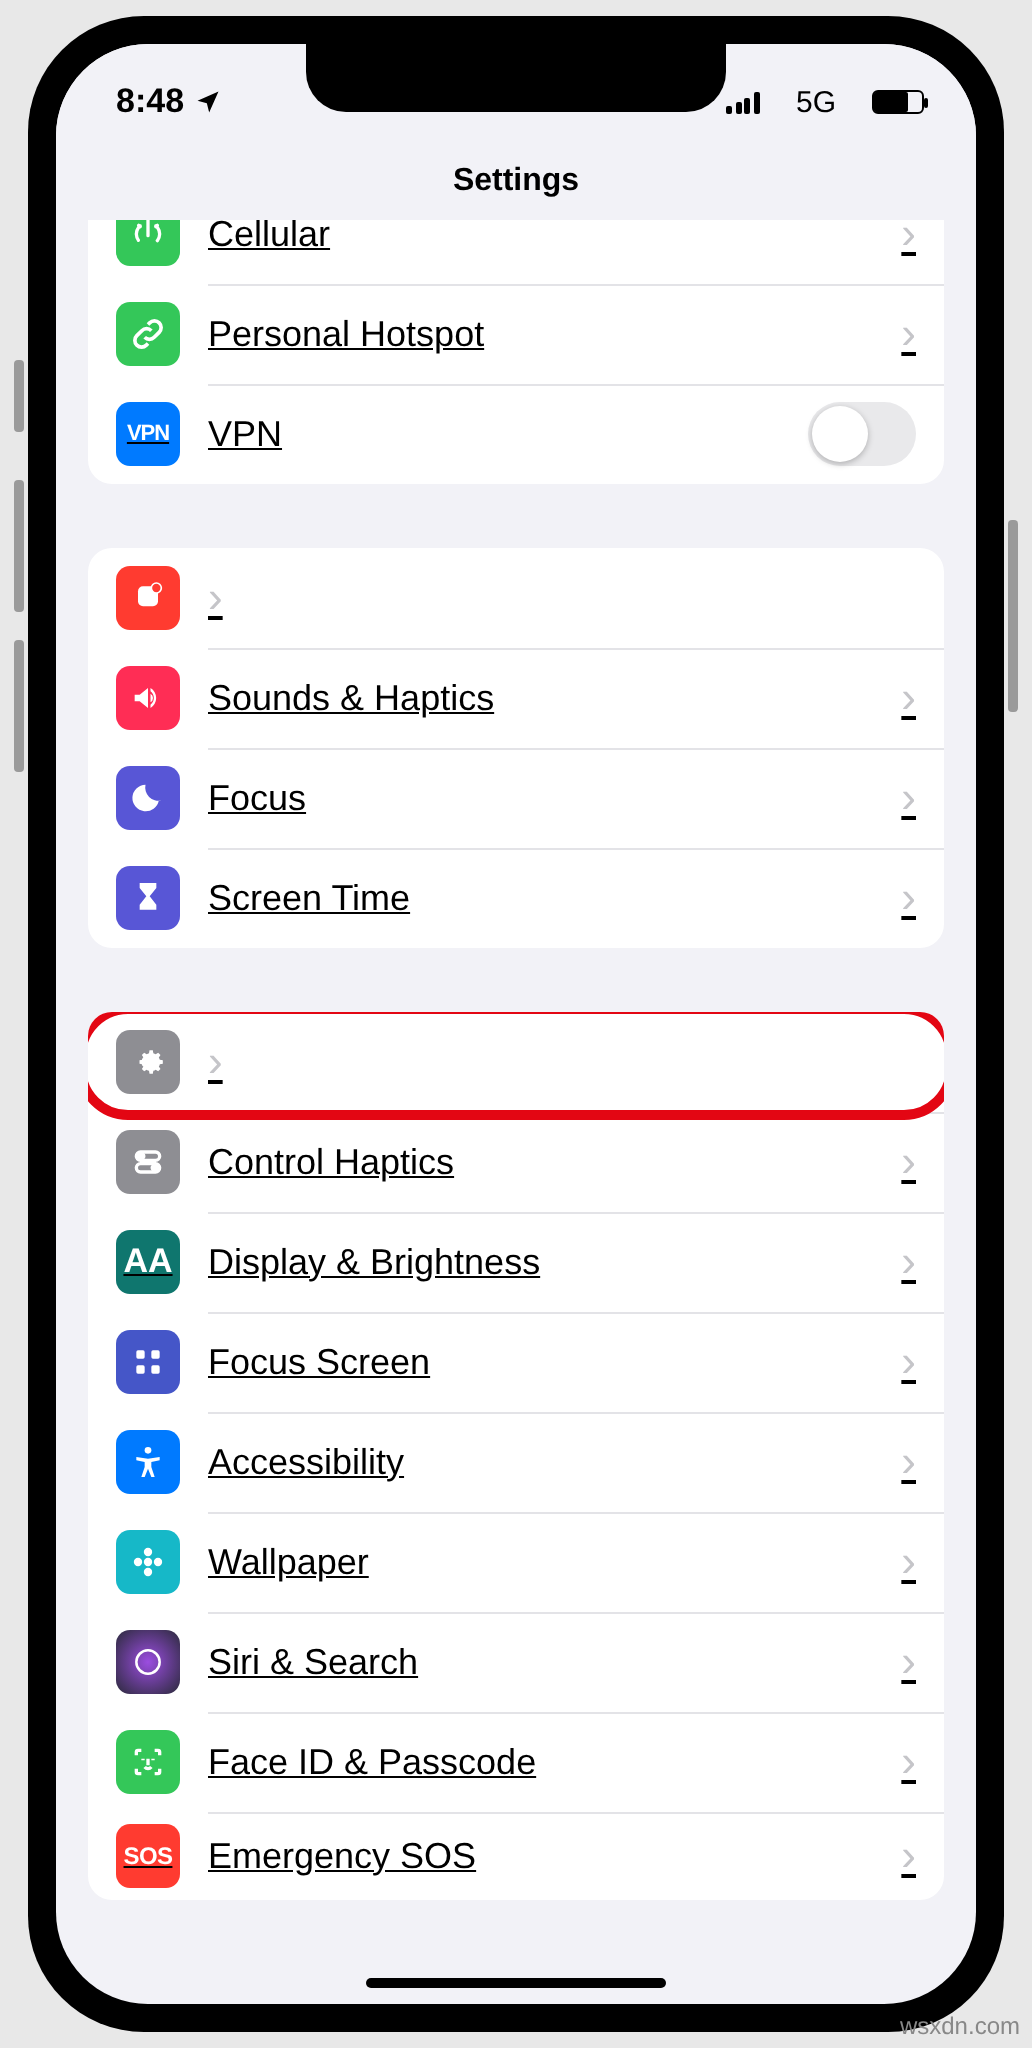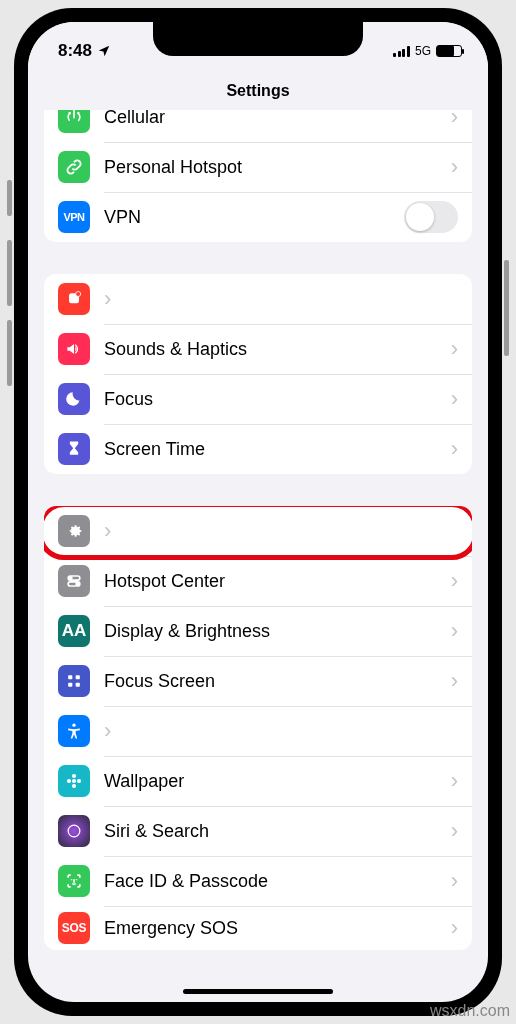--- a/index.html
+++ b/index.html
@@ -45,38 +45,39 @@
     height: 48px;
     display: flex;
     justify-content: space-between;
     align-items: center;
     padding: 10px 26px 0 30px;
     font-weight: 600;
     font-size: 17px;
     background: #f2f2f7;
   }
   .status-left { display: flex; align-items: center; gap: 5px; }
-  .status-right { display: flex; align-items: center; gap: 5px; font-size: 12px; font-weight: 500; }
+  .status-right { display: flex; align-items: center; gap: 18px; font-size: 15px; font-weight: 500; }
   .signal-bars { display: flex; align-items: flex-end; gap: 1.5px; height: 11px; }
   .signal-bars span { width: 3px; background: #000; border-radius: 1px; }
   .signal-bars span:nth-child(1){height:4px} .signal-bars span:nth-child(2){height:6px}
   .signal-bars span:nth-child(3){height:8px} .signal-bars span:nth-child(4){height:11px}
   .battery { width: 26px; height: 12px; border: 1.2px solid #000; border-radius: 3px; position: relative; }
   .battery::after { content:""; position:absolute; right:-3px; top:3px; width:2px; height:5px; background:#000; border-radius:1px; }
   .battery-fill { background:#000; width:70%; height:100%; border-radius:1px; }
   .header {
     text-align: center;
     font-size: 16px;
     font-weight: 600;
     padding: 12px 0 10px 0;
     background: #f2f2f7;
   }
   .content {
     height: calc(100% - 90px);
     overflow: hidden;
+    text-decoration: underline;
   }
   .group {
     background: #fff;
     margin: 0 16px 32px 16px;
     border-radius: 12px;
     overflow: hidden;
   }
   .row {
     display: flex;
     align-items: center;
@@ -129,21 +130,21 @@
     left: 50%;
     transform: translateX(-50%);
     width: 150px;
     height: 5px;
     background: #000;
     border-radius: 3px;
   }
   .side-btn { position:absolute; background:#9a9a9a; border-radius:2px; }
   .watermark {
     position: absolute; bottom: 4px; right: 6px;
-    font-size: 16px; color: #888; z-index: 30;
+    font-size: 12px; color: #888; z-index: 30;
   }
 </style>
 </head>
 <body>
 
 <div class="side-btn" style="left:7px;top:180px;width:5px;height:36px"></div>
 <div class="side-btn" style="left:7px;top:240px;width:5px;height:66px"></div>
 <div class="side-btn" style="left:7px;top:320px;width:5px;height:66px"></div>
 <div class="side-btn" style="right:7px;top:260px;width:5px;height:96px"></div>
 
@@ -253,21 +254,21 @@
         </div>
         <div class="row">
           <div class="icon" style="background:#8e8e93">
             <svg viewBox="0 0 24 24" fill="none" stroke="#fff" stroke-width="2">
                 <rect x="5" y="6" width="14" height="5" rx="2.5"></rect>
                 <rect x="5" y="13" width="14" height="5" rx="2.5"></rect>
                 <circle cx="8" cy="8.5" r="1.5" fill="#fff"></circle>
                 <circle cx="16" cy="15.5" r="1.5" fill="#fff"></circle>
               </svg>
           </div>
-          <div class="label">Hotspot Center</div>
+          <div class="label">Control Haptics</div>
           <div class="chevron">›</div>
         </div>
         <div class="row">
           <div class="icon" style="background:#0f766e;font-size:17px">AA</div>
           <div class="label">Display &amp; Brightness</div>
           <div class="chevron">›</div>
         </div>
         <div class="row">
           <div class="icon" style="background:#4556c8">
             <svg viewBox="0 0 24 24" fill="#fff">
@@ -280,20 +281,21 @@
           <div class="label">Focus Screen</div>
           <div class="chevron">›</div>
         </div>
         <div class="row">
           <div class="icon" style="background:#007aff">
             <svg viewBox="0 0 24 24" fill="#fff">
                 <circle cx="12" cy="5" r="2"></circle>
                 <path d="M5 9l7 1 7-1v2l-5 1v3l2 6h-2l-2-5-2 5H8l2-6v-3L5 11V9z"></path>
               </svg>
           </div>
+          <div class="label">Accessibility</div>
           <div class="chevron">›</div>
         </div>
         <div class="row">
           <div class="icon" style="background:#16b8c8">
             <svg viewBox="0 0 24 24" fill="#fff">
                 <circle cx="12" cy="12" r="2.5"></circle>
                 <circle cx="12" cy="6" r="2.5"></circle>
                 <circle cx="12" cy="18" r="2.5"></circle>
                 <circle cx="6" cy="12" r="2.5"></circle>
                 <circle cx="18" cy="12" r="2.5"></circle>

